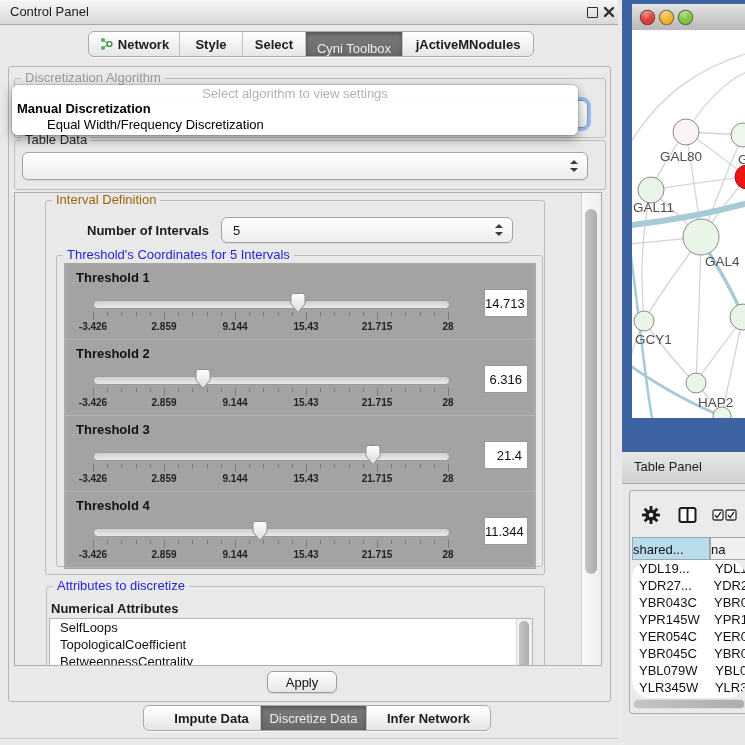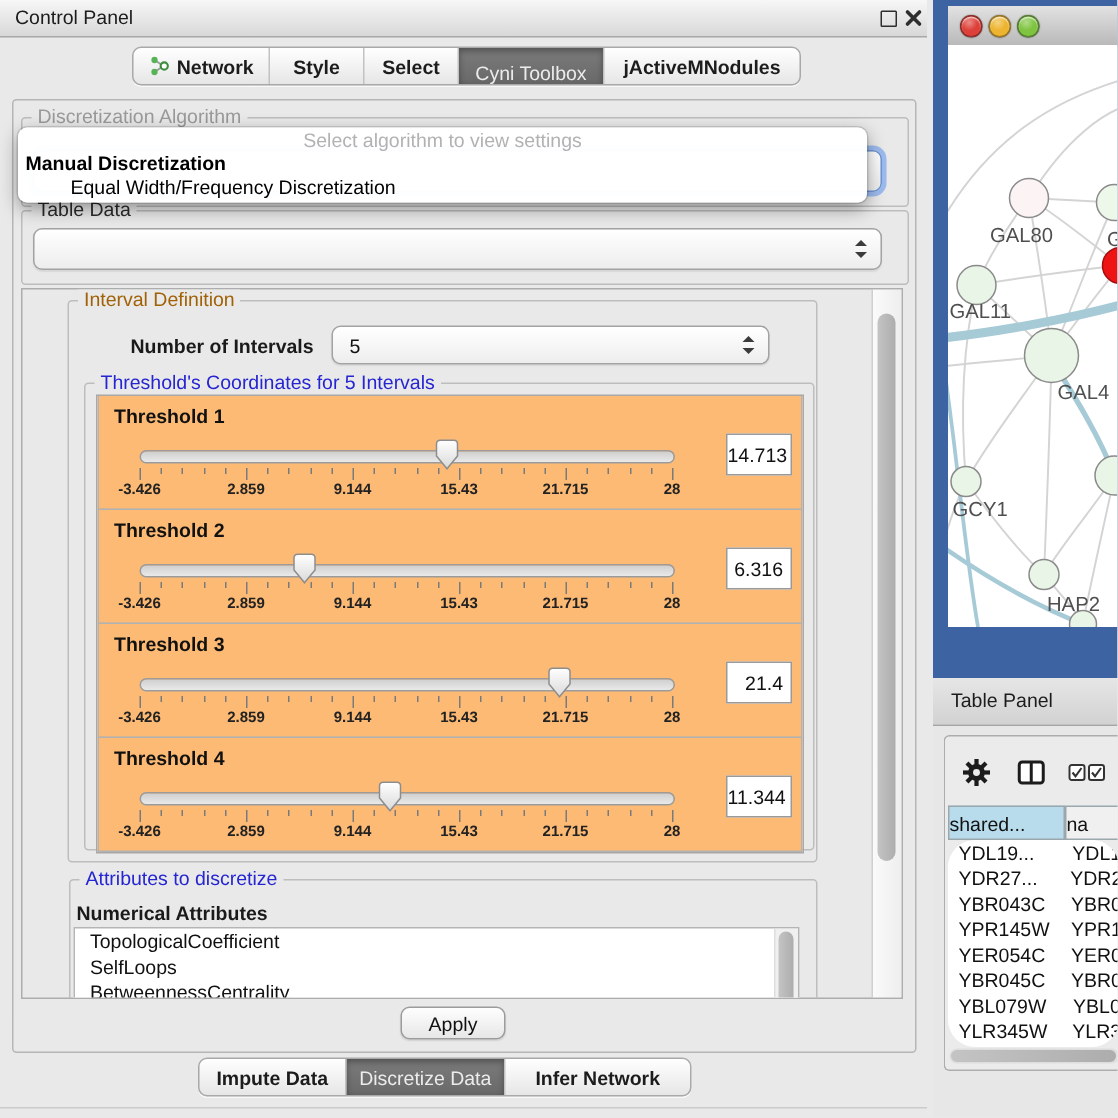--- a/index.html
+++ b/index.html
@@ -54,21 +54,21 @@
   .popup .ph{position:absolute;top:1px;left:0;right:0;text-align:center;color:#b2b2b2;font-size:13px;}
   .popup .it1{position:absolute;top:16px;left:5px;font-weight:bold;font-size:13px;color:#000;cursor:pointer;}
   .popup .it2{position:absolute;top:32px;left:5px;font-size:13px;color:#000;cursor:pointer;margin-left:30px;}
 
   
   .scrollpane{left:14px;top:192px;width:586px;height:472px;border:1px solid #adadad;overflow:hidden;background:#e9e9e9;}
   .vsb-gutter{position:absolute;right:0;top:0;width:19px;height:100%;background:linear-gradient(90deg,#fafafa,#eee);border-left:1px solid #cfcfcf;}
   .sb-thumb{position:absolute;background:linear-gradient(90deg,#c4c4c4,#adadad);border-radius:6px;cursor:pointer;}
 
   
-  .thr-box{position:relative;width:468px;height:75px;border:1px solid #b2b2b2;margin-top:-1px;background:#fdba74;}
+  .thr-box{position:relative;width:468px;height:75px;border:1px solid #b2b2b2;margin-top:-1px;background:#a3a3a3;}
   .thr-label{position:absolute;left:10px;top:6px;font-weight:bold;font-size:13px;color:#111;}
   .thr-track{position:absolute;left:27px;top:36px;width:355px;height:7px;border:1px solid #9b9b9b;border-radius:5px;
     background:linear-gradient(#cfcfcf,#e9e9e9);cursor:pointer;}
   .thr-thumb{position:absolute;top:28px;width:18px;height:22px;margin-left:-9px;cursor:grab;}
   .tick{position:absolute;width:1px;background:#7a7a7a;}
   .tick.minor{top:48px;height:4px;}
   .tick.major{top:48px;height:8px;}
   .tick-lab{position:absolute;top:57px;transform:translateX(-50%);font-size:10px;font-weight:bold;color:#222;}
   .thr-val{position:absolute;left:418px;top:25px;width:44px;height:28px;background:#fff;border:1px solid #9a9a9a;
     font-size:13px;color:#111;text-align:right;line-height:28px;padding-right:5px;box-sizing:border-box;}
@@ -354,36 +354,36 @@
           </svg></div>
         <div class="thr-val">11.344</div>
       </div>
     </div>
 
   <div class="grp" style="left:31px;top:393px;width:497px;height:120px;">
     <span class="grp-label gl-blue">Attributes to discretize</span>
   </div>
   <span class="abs" style="left:36px;top:408px;font-weight:bold;">Numerical Attributes</span>
   <div class="attr-list" id="attr-list" style="left:34px;top:425px;width:482px;height:60px;">
-    <div class="attr-item">TopologicalCoefficient</div>
-      <div class="attr-item">SelfLoops</div>
+    <div class="attr-item">SelfLoops</div>
+      <div class="attr-item">TopologicalCoefficient</div>
       <div class="attr-item">BetweennessCentrality</div>
       <div class="abs" style="right:0;top:0;width:15px;height:100%;background:#f0f0f0;border-left:1px solid #ddd;">
       <div class="sb-thumb" style="left:2px;top:2px;width:10px;height:56px;"></div>
     </div>
   </div>
 
   <div class="vsb-gutter">
     <div class="sb-thumb" style="left:3px;top:16px;width:12px;height:365px;"></div>
   </div>
 </div>
 
 <button class="btn" style="left:267px;top:671px;width:70px;height:22px;">Apply</button>
 
-<div class="abs seg" id="bottom-tabs" style="left:132px;top:705px;height:24px;">
+<div class="abs seg" id="bottom-tabs" style="left:143px;top:705px;height:24px;padding-left:19px;">
     <div class="s" style="width: 97px;">
       <span>Impute Data</span>
     </div>
     <div class="s active" style="width: 105px;">
       <span>Discretize Data</span>
     </div>
     <div class="s" style="width: 123px;">
       <span>Infer Network</span>
     </div>
   </div>

